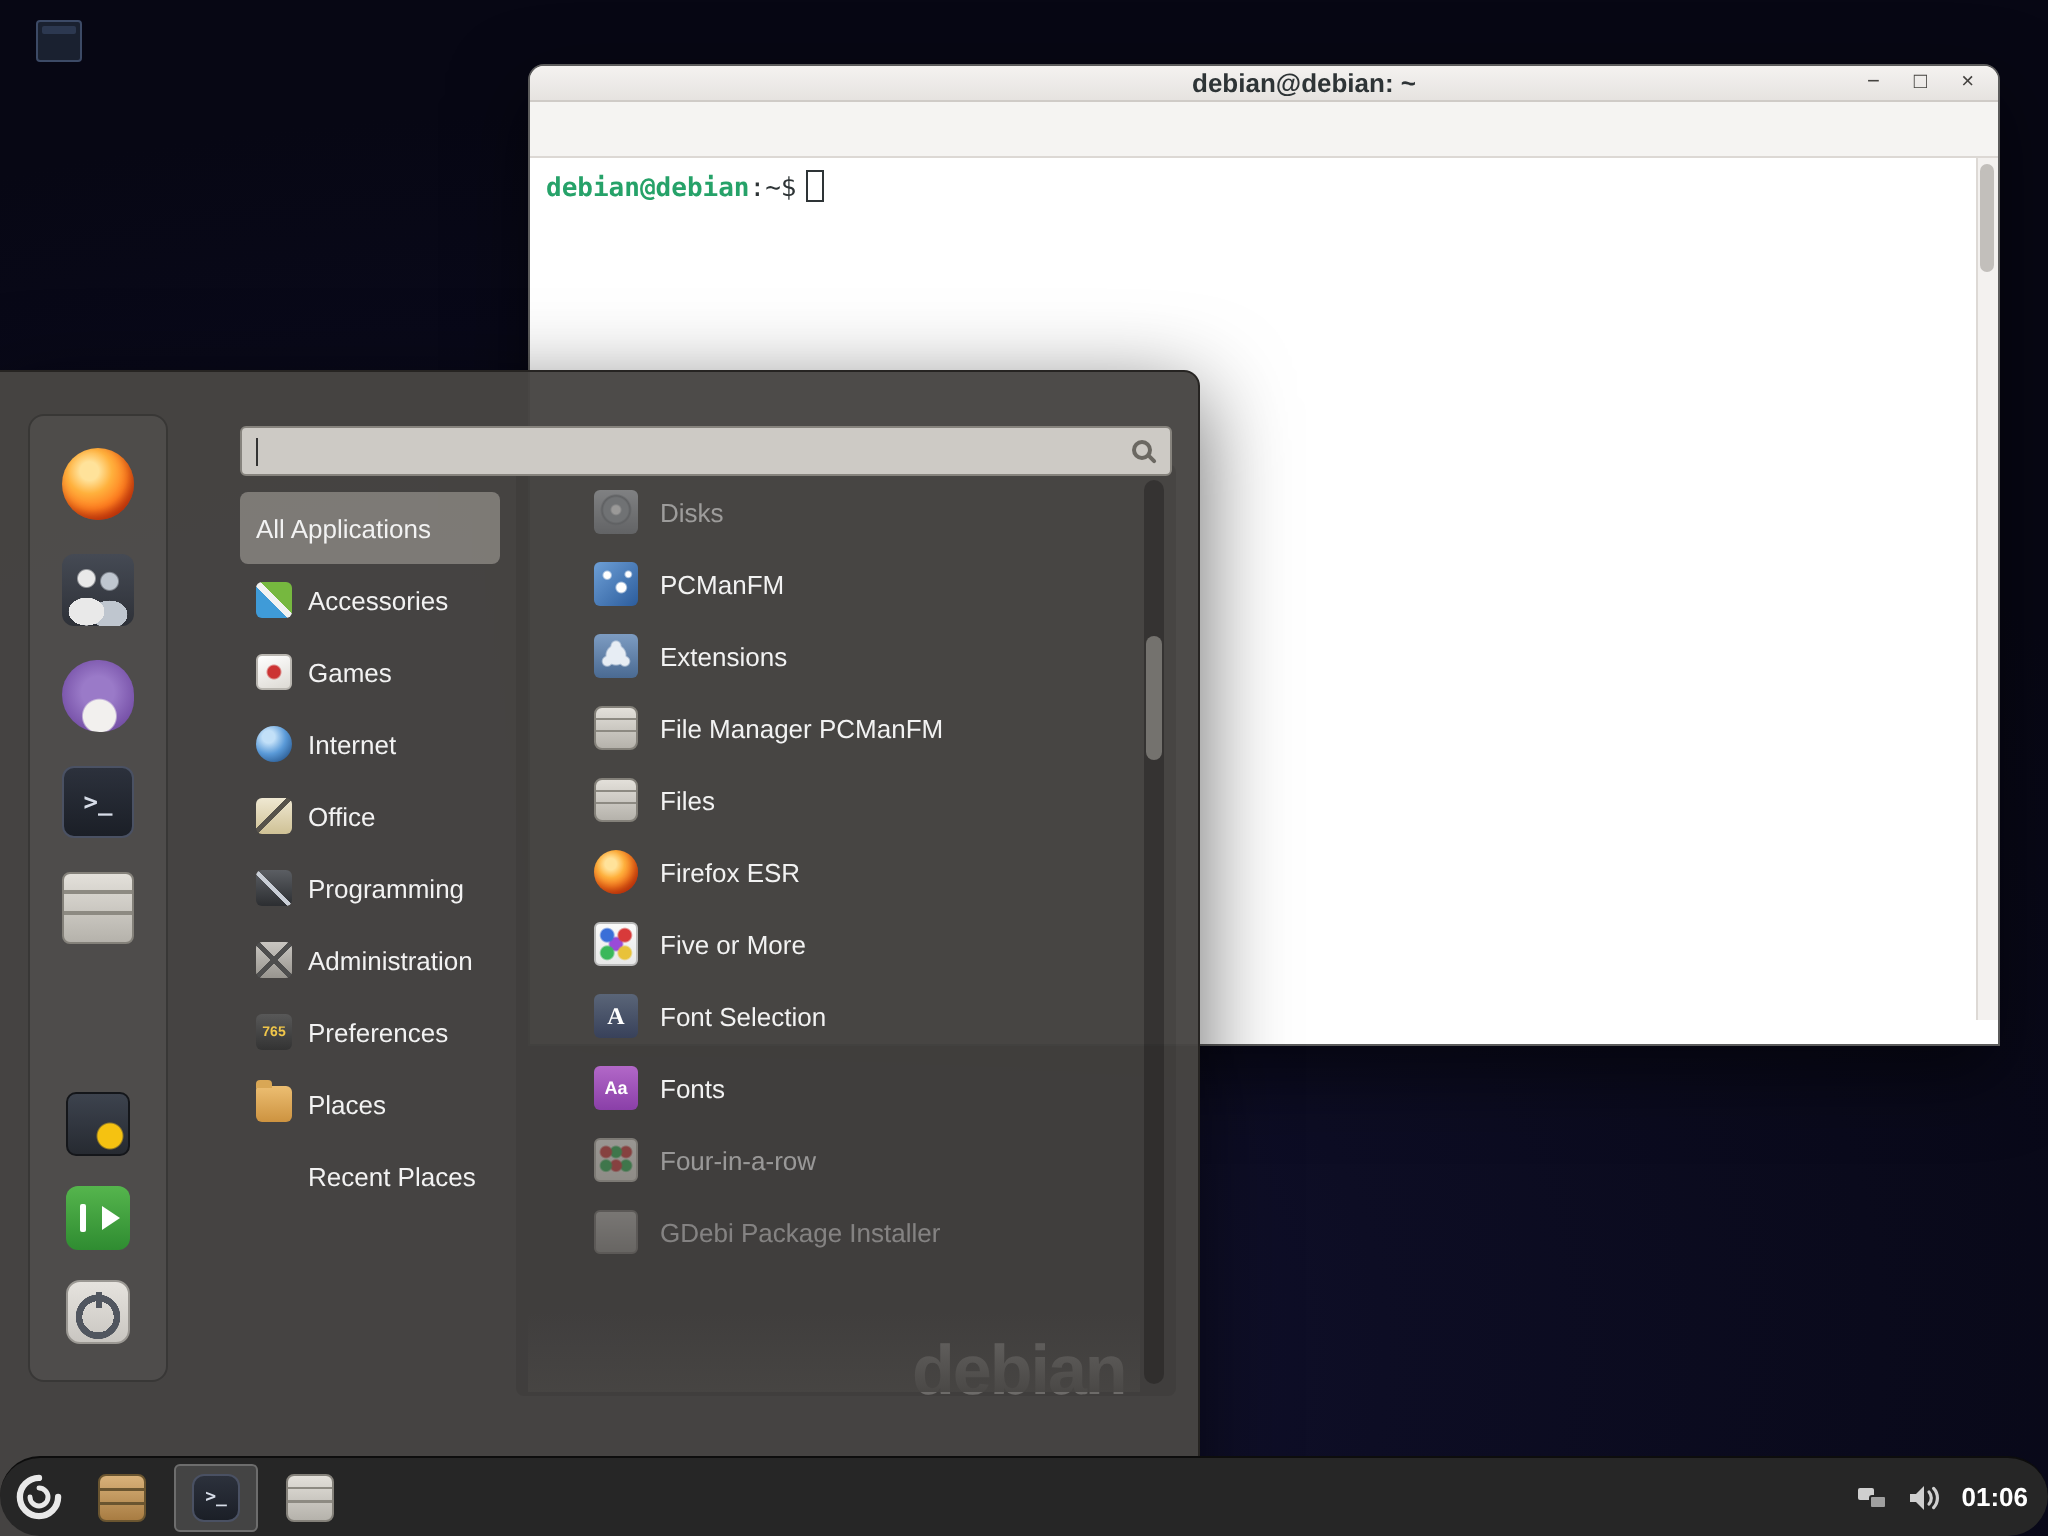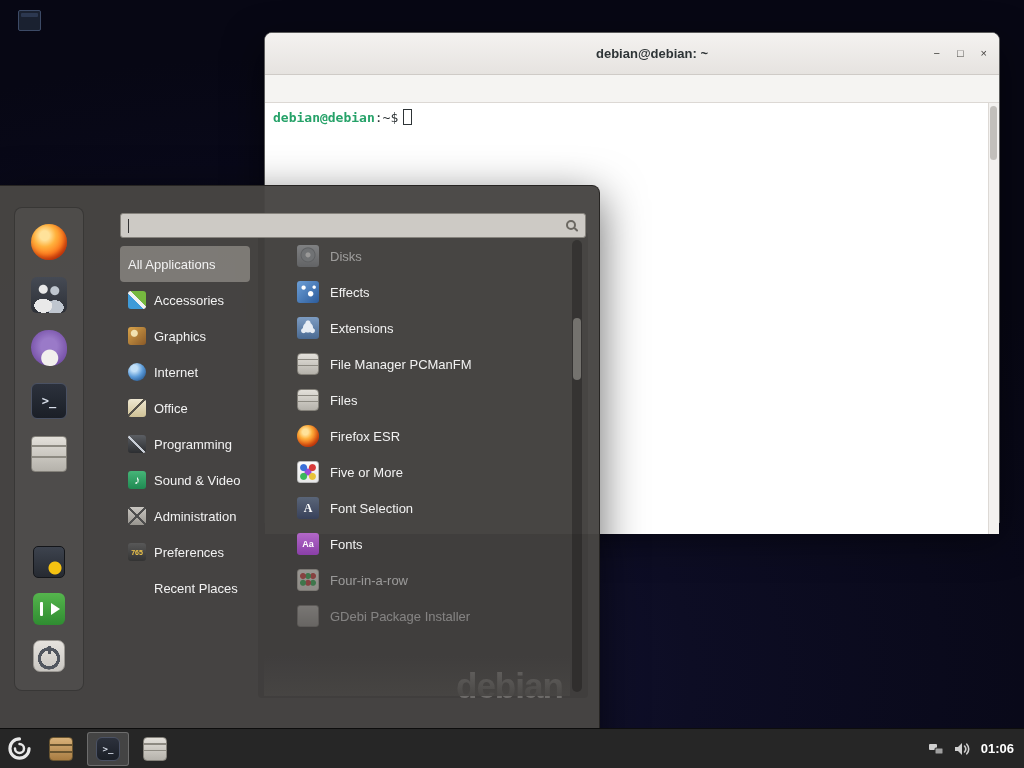--- a/index.html
+++ b/index.html
@@ -14,21 +14,21 @@
   
   .desk-icon{position:absolute;left:18px;top:10px;width:23px;height:21px;
     background:#1a2130;border:1px solid #3c4a66;border-radius:2px;}
   .desk-icon::after{content:"";position:absolute;left:2px;top:2px;right:2px;height:4px;
     background:#2c3850;border-radius:1px;}
 
   
   .term-window{position:absolute;left:264px;top:32px;width:736px;height:491px;
     border-radius:8px 8px 0 0; box-shadow:0 14px 38px rgba(0,0,0,.55);
     border:1px solid #5c5c5c; background:#fff; z-index:5;}
-  .titlebar{height:42px;border-radius:7px 7px 0 0;position:relative;
+  .titlebar{height:18px;border-radius:7px 7px 0 0;position:relative;
     background:linear-gradient(#f4f2f0,#e6e3e0);border-bottom:1px solid #cfcbc7;
     display:flex;align-items:center;justify-content:center;padding-left:40px;}
   .title{font-size:13px;font-weight:bold;color:#2e3436;}
   .win-controls{position:absolute;right:12px;top:0;height:100%;display:flex;align-items:center;gap:17px;}
   .wbtn{font-size:11px;color:#44423f;line-height:1;cursor:default;}
   .menubar{height:28px;background:#f5f4f2;border-bottom:1px solid #dcd8d4;
     display:flex;align-items:center;padding:0 6px;gap:2px;}
   .mitem{font-size:13px;color:#2e3436;padding:3px 9px;border-radius:3px;}
   .term-body{position:relative;height:431px;background:#ffffff;
     font-family:"DejaVu Sans Mono", monospace;font-size:13px;padding:6px 8px;}
@@ -179,21 +179,21 @@
     radial-gradient(circle at 50% 30%, #3fae5a 0 2.5px, transparent 3.5px),
     radial-gradient(circle at 75% 30%, #cc4444 0 2.5px, transparent 3.5px),
     radial-gradient(circle at 25% 64%, #3fae5a 0 2.5px, transparent 3.5px),
     radial-gradient(circle at 50% 64%, #cc4444 0 2.5px, transparent 3.5px),
     radial-gradient(circle at 75% 64%, #3fae5a 0 2.5px, transparent 3.5px),
     linear-gradient(#f2efe8,#ddd9d0);}
   .i-gdebi{border-radius:3px;border:1px solid #8a8781;background:linear-gradient(#d6d3ce,#a9a6a1);}
 
   
   .taskbar{position:absolute;left:0;right:0;bottom:0;height:40px;background:#262626;
-    border-top:1px solid #0d0d0d;display:flex;align-items:center;z-index:30;}
+    border-top:1px solid #0d0d0d;display:flex;align-items:center;z-index:30;border-radius:20px;}
   .menu-btn{width:38px;height:40px;display:flex;align-items:center;justify-content:center;}
   .launchers{display:flex;gap:5px;margin-left:2px;}
   .launcher{width:42px;height:34px;border-radius:3px;display:flex;align-items:center;justify-content:center;}
   .launcher .icon{width:24px;height:24px;}
   .launcher.active{background:rgba(255,255,255,.14);box-shadow:inset 0 0 0 1px rgba(255,255,255,.22);}
   .tray{margin-left:auto;display:flex;align-items:center;gap:10px;padding-right:10px;}
   .clock{color:#ffffff;font-weight:bold;font-size:13px;}
 </style>
 </head>
 <body>
@@ -280,75 +280,75 @@
       <div class="cat-row selected">
 
         <span class="row-label">All Applications</span>
       </div>
 
       <div class="cat-row">
         <span class="icon i-accessories"></span>
         <span class="row-label">Accessories</span>
       </div>
 
-
-      <div class="cat-row">
-        <span class="icon i-graphics"></span>
-        <span class="row-label">Graphics</span>
-      </div>
+      <div class="cat-row">
+        <span class="icon i-games"></span>
+        <span class="row-label">Games</span>
+      </div>
+
 
       <div class="cat-row">
         <span class="icon i-internet"></span>
         <span class="row-label">Internet</span>
       </div>
 
       <div class="cat-row">
         <span class="icon i-office"></span>
         <span class="row-label">Office</span>
       </div>
 
       <div class="cat-row">
         <span class="icon i-programming"></span>
         <span class="row-label">Programming</span>
       </div>
 
-      <div class="cat-row">
-        <span class="icon i-soundvideo"></span>
-        <span class="row-label">Sound &amp; Video</span>
-      </div>
 
       <div class="cat-row">
         <span class="icon i-administration"></span>
         <span class="row-label">Administration</span>
       </div>
 
       <div class="cat-row">
         <span class="icon i-preferences"></span>
         <span class="row-label">Preferences</span>
       </div>
 
+      <div class="cat-row">
+        <span class="icon i-places"></span>
+        <span class="row-label">Places</span>
+      </div>
 
       <div class="cat-row">
         <span class="icon i-blank"></span>
         <span class="row-label">Recent Places</span>
       </div>
     </div>
 
   <div class="apps">
 
       <div class="app-row dim1">
         <span class="icon i-disks"></span>
         <span class="row-label">Disks</span>
       </div>
 
 
 
       <div class="app-row">
         <span class="icon i-effects"></span>
-        <span class="row-label">Effects</span>
+        <span class="row-label">PCManFM</span>
       </div>
 
       <div class="app-row">
         <span class="icon i-extensions"></span>
         <span class="row-label">Extensions</span>
       </div>
 
       <div class="app-row">
         <span class="icon i-pcmanfm"></span>
         <span class="row-label">File Manager PCManFM</span>

